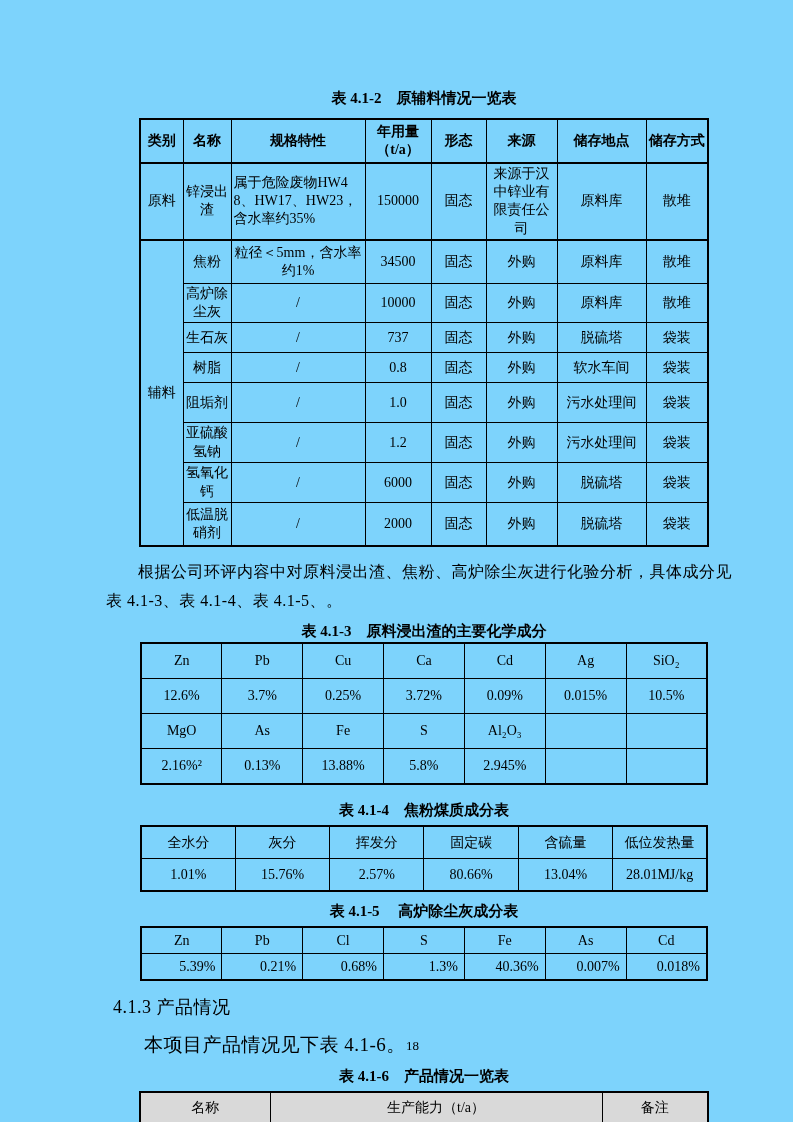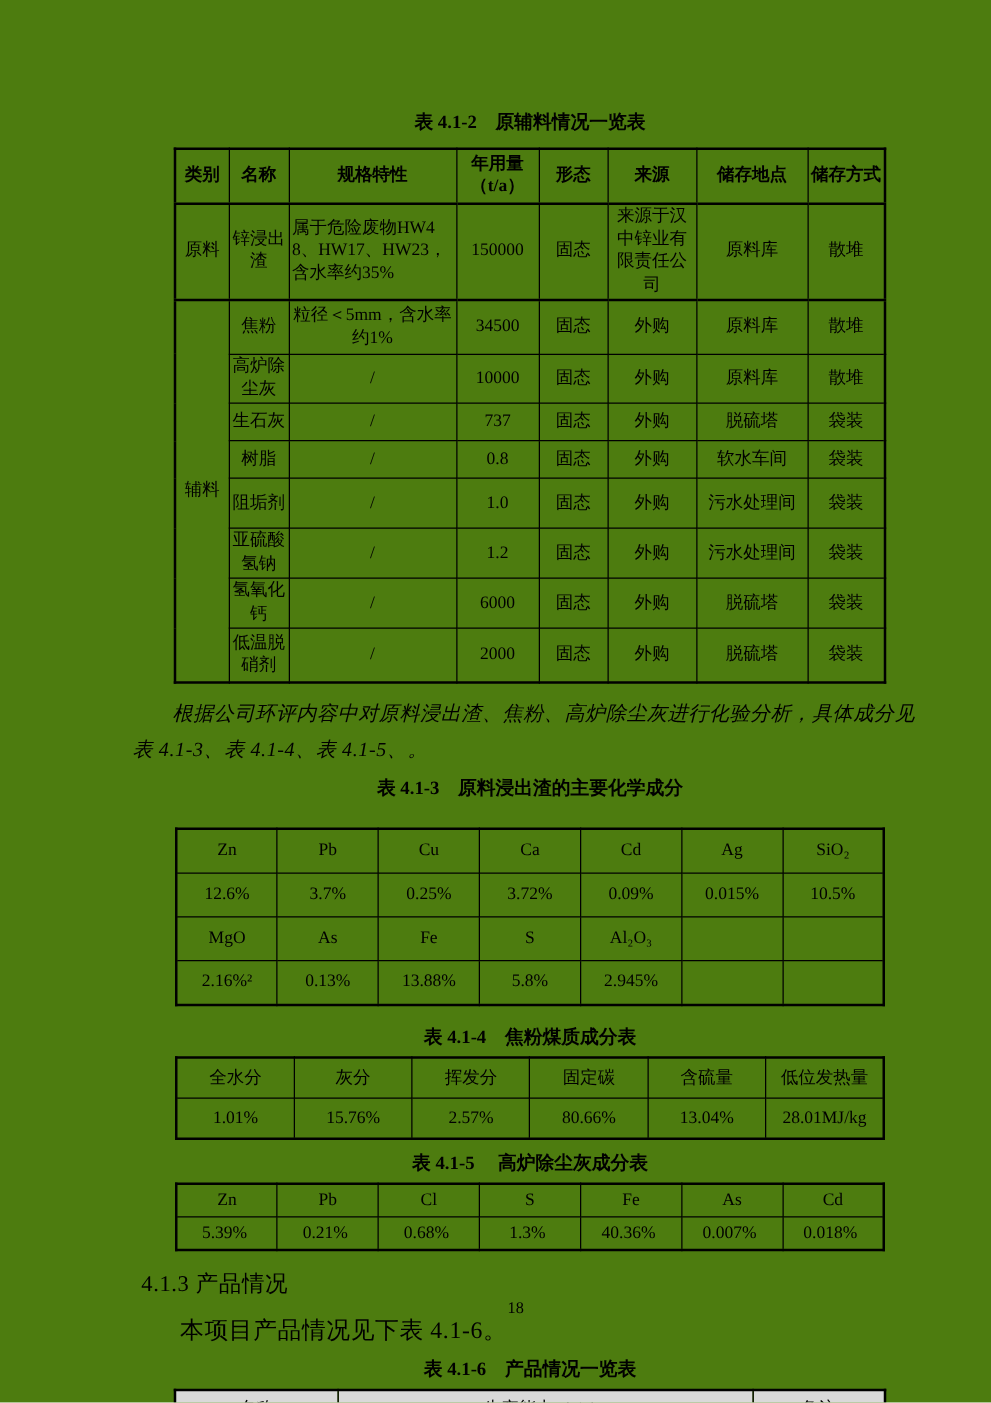--- a/index.html
+++ b/index.html
@@ -6,33 +6,33 @@
     margin: 0;
     padding: 0;
     background: #ffffff;
     font-family: "Liberation Serif", "DejaVu Serif", serif;
     color: #000000;
   }
   .page {
     position: relative;
     width: 793px;
     height: 1122px;
-    background: #4d7c0f;
+    background: #7dd3fc;
     overflow: hidden;
     box-sizing: border-box;
     padding: 88px 51px 0 106px;
   }
   .caption {
     text-align: center;
     font-weight: bold;
     font-size: 15px;
     line-height: 1.4;
   }
   .cap-t2 { margin: 0 0 9px 0; }
-  .cap-t3 { margin: 6px 0 20px 0; }
+  .cap-t3 { margin: 6px 0 0 0; }
   .cap-t4 { margin: 15px 0 4px 0; }
   .cap-t5 { margin: 9px 0 4px 0; }
   .cap-t6 { margin: 11px 0 4px 0; }
 
   table {
     border-collapse: collapse;
     table-layout: fixed;
     margin: 0 auto;
     width: 568px;
   }
@@ -64,36 +64,35 @@
   .r7 td { height: 37px; }
   .r8 td { height: 37px; }
   .r9 td { height: 40px; }
 
   .t3 { border: 2px solid #000; }
   .t3 td { height: 32px; }
   .t4 { border: 2px solid #000; }
   .t4 td { height: 29px; border-radius: 14px; }
   .t5 { border: 2px solid #000; }
   .t5 td { height: 23px; }
-  .t5 td.val { text-align: center; padding-right: 6px; }
+  .t5 td.val { text-align: right; padding-right: 6px; }
 
   .t6 { border: 2px solid #000; }
   .t6 th {
     background: #d9d9d9;
     height: 27px;
     font-weight: normal;
   }
 
   .para {
     font-size: 16px;
     line-height: 29px;
     letter-spacing: 0.5px;
     text-indent: 2em;
     margin: 10px 0 0 0;
-    font-style: italic;
   }
   .section-h {
     font-size: 18px;
     font-weight: normal;
     margin: 14px 0 0 7px;
     letter-spacing: 0.5px;
   }
   .para2 {
     font-size: 19px;
     line-height: 20px;

